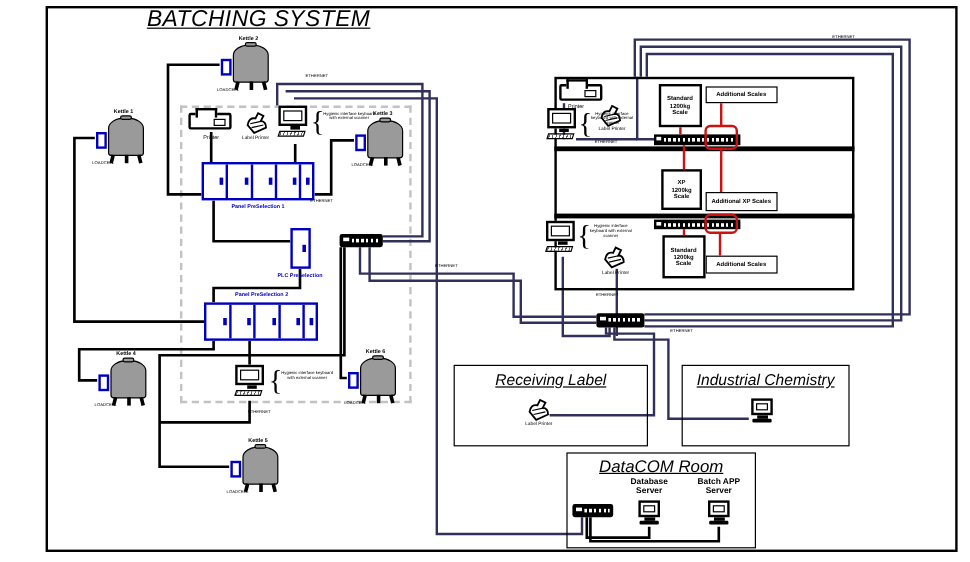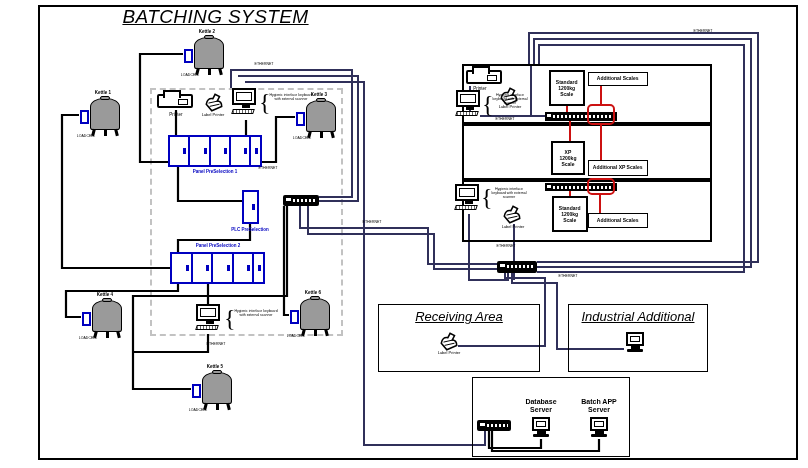--- a/index.html
+++ b/index.html
@@ -357,37 +357,38 @@
       <span>ETHERNET</span>
     </div>
   <div class="tl f7" style="left:683px;top:29px;width:40px;">
       <span>ETHERNET</span>
     </div>
   <div class="tl f7" style="left:487px;top:117px;width:36px;">
       <span>ETHERNET</span>
     </div>
 
   <div class="roombox" style="left:378px;top:304px;width:162px;height:68px;"></div>
-  <div class="roomtitle" style="left:388px;top:309px;width:142px;">Receiving Area</div>
+  <div class="roomtitle" style="left:388px;top:309px;width:142px;">Receiving Label</div>
   <svg class="lp" viewBox="0 0 20 18" style="left:438px;top:331px;">
       <use href="#lp-sym"></use>
     </svg>
   <div class="tl f8 nw" style="left:426px;top:351px;width:46px;">
       <span>Label Printer</span>
     </div>
 
   <div class="roombox" style="left:568px;top:304px;width:140px;height:68px;"></div>
-  <div class="roomtitle" style="left:572px;top:309px;width:132px;">Industrial Additional</div>
+  <div class="roomtitle" style="left:572px;top:309px;width:132px;">Industrial Chemistry</div>
   <div class="pc" style="left:624px;top:332px;">
       <div class="scr"></div>
       <div class="base"></div>
       <div class="foot"></div>
     </div>
 
   <div class="roombox" style="left:472px;top:377px;width:158px;height:80px;"></div>
+  <div class="roomtitle dc-title" style="left:480px;top:380px;width:142px;">DataCOM Room</div>
   <div class="srvlbl" style="left:518px;top:398px;width:46px;">Database Server</div>
   <div class="srvlbl" style="left:574px;top:398px;width:50px;">Batch APP Server</div>
   <div class="pc" style="left:530px;top:417px;">
       <div class="scr"></div>
       <div class="base"></div>
       <div class="foot"></div>
     </div>
   <div class="pc" style="left:588px;top:417px;">
       <div class="scr"></div>
       <div class="base"></div>

